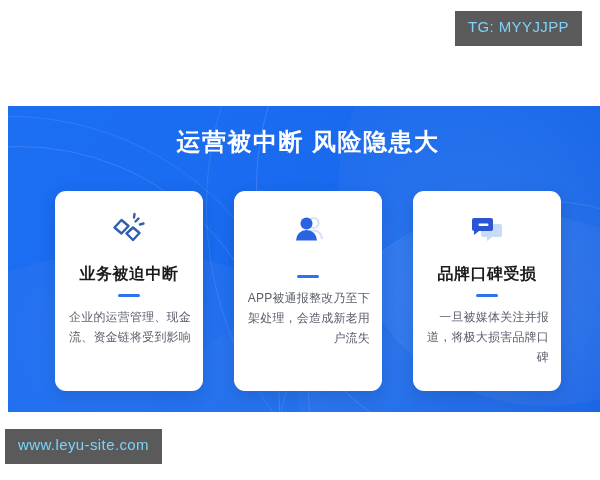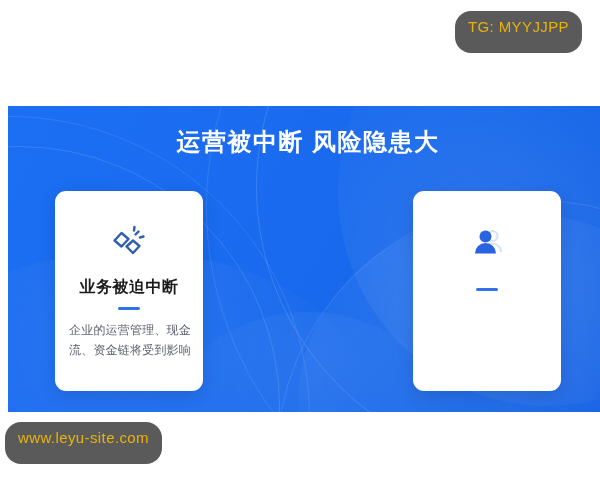--- a/index.html
+++ b/index.html
@@ -12,28 +12,27 @@
     height: 480px;
     position: relative;
     overflow: hidden;
     font-family: "Liberation Sans", "DejaVu Sans", sans-serif;
   }
 
   
   .wm-badge {
     position: absolute;
     background: #5a5a5a;
-    color: #eab308;
+    color: #7dd3fc;
     font-size: 15px;
     letter-spacing: 0.4px;
     line-height: 1;
-    padding: 8px 13px 19px 13px;
+    padding: 8px 13px 12px 13px;
     white-space: nowrap;
     z-index: 40;
-    border-radius: 16px;
   }
   .wm-top { top: 11px; right: 18px; }
   .wm-bottom { left: 5px; bottom: 16px; }
 
   
   .stage {
     position: absolute;
     left: 8px;
     top: 88px;
     width: 600px;
@@ -123,21 +122,21 @@
   .card {
     width: 148px;
     height: 200px;
     background: #ffffff;
     border-radius: 11px;
     box-shadow: 0 5px 16px rgba(8, 40, 100, 0.18);
     display: flex;
     flex-direction: column;
     align-items: center;
     box-sizing: border-box;
-    padding: 28px 12px 10px 12px;
+    padding: 15px 12px 10px 12px;
   }
   .card-icon {
     height: 46px;
     display: flex;
     align-items: center;
     justify-content: center;
     margin-bottom: 12px;
   }
   .card-title {
     color: #1b1b1b;
@@ -204,21 +203,34 @@
         <svg width="40" height="40" viewBox="0 0 40 40">
           <g fill="none" stroke="#d6e2f6" stroke-width="2.2">
             <circle cx="25.5" cy="14" r="5"></circle>
             <path d="M17 30 a8.5 8.5 0 0 1 17 0"></path>
           </g>
           <circle cx="18.5" cy="14.5" r="6" fill="#2a63e0"></circle>
           <path d="M8 31.5 a10.5 10.5 0 0 1 21 0 Z" fill="#2a63e0"></path>
         </svg>
       </div>
       <div class="card-rule"></div>
+      <div class="card-desc">APP被通报整改乃至下架处理，会造成新老用户流失</div>
     </div>
 
+    <div class="card">
+      <div class="card-icon">
+        <svg width="40" height="40" viewBox="0 0 40 40">
+          <path d="M16 15 h17 a2 2 0 0 1 2 2 v9 a2 2 0 0 1 -2 2 h-8 l-5 4 v-4 h-4 a2 2 0 0 1 -2 -2 v-9 a2 2 0 0 1 2 -2 Z" fill="#c9dbf4"></path>
+          <path d="M7 9 h17 a2 2 0 0 1 2 2 v9 a2 2 0 0 1 -2 2 h-12 l-5 4 v-4 h-0 a2 2 0 0 1 -2 -2 v-9 a2 2 0 0 1 2 -2 Z" fill="#2a56d6"></path>
+          <rect x="11.5" y="14.5" width="10" height="2.4" rx="1.2" fill="#ffffff"></rect>
+        </svg>
+      </div>
+      <div class="card-title">品牌口碑受损</div>
+      <div class="card-rule"></div>
+      <div class="card-desc">一旦被媒体关注并报道，将极大损害品牌口碑</div>
+    </div>
 
   </div>
 </div>
 
 <div class="wm-badge wm-top">TG: MYYJJPP</div>
 
 <div class="wm-badge wm-bottom">www.leyu-site.com</div>
 
 </body></html>

